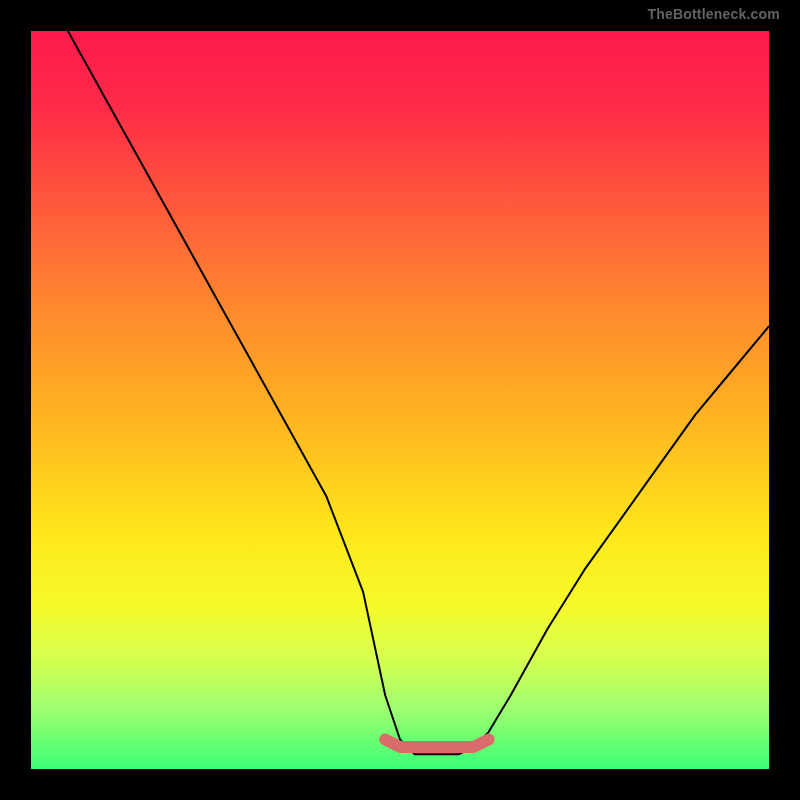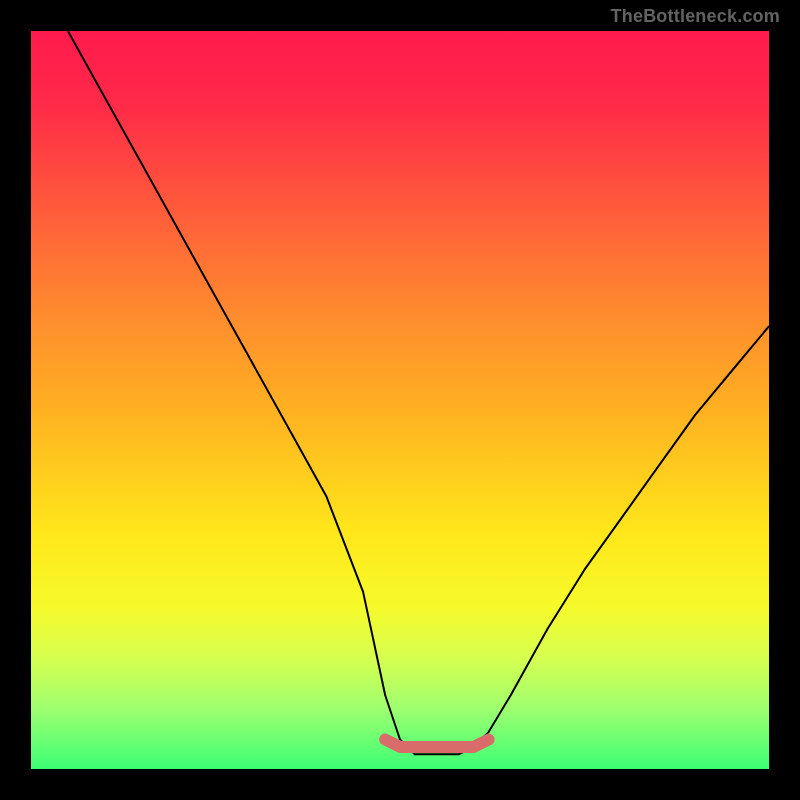--- a/index.html
+++ b/index.html
@@ -35,21 +35,21 @@
   }
   .curve-layer {
     position: absolute;
     inset: 0;
   }
   .watermark {
     position: absolute;
     top: 6px;
     right: 20px;
     font-family: Arial, Helvetica, sans-serif;
-    font-size: 18px;
+    font-size: 14px;
     font-weight: 600;
     color: #626262;
     letter-spacing: 0.2px;
   }
 </style>
 </head>
 <body>
 
 <div class="frame">
   <div class="watermark">TheBottleneck.com</div>

